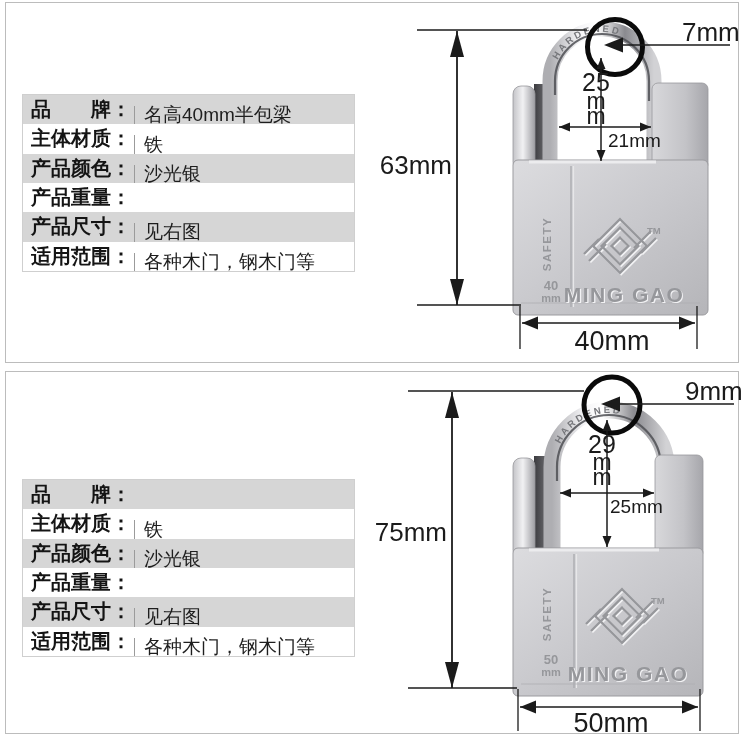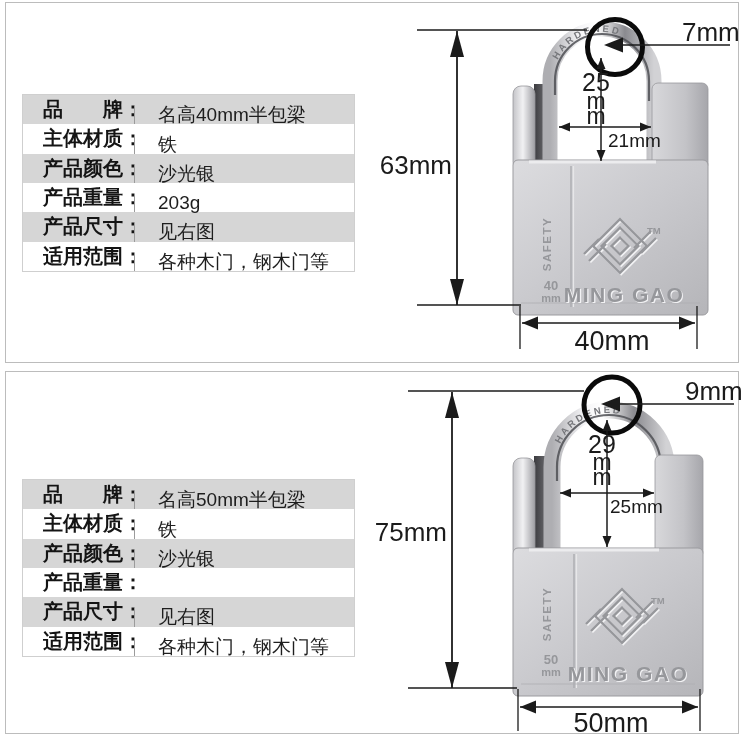--- a/index.html
+++ b/index.html
@@ -5,23 +5,23 @@
   html,body{margin:0;padding:0;background:#ffffff;width:750px;height:736px;overflow:hidden;
     font-family:"Liberation Sans","DejaVu Sans",sans-serif;}
   .stage{position:relative;width:750px;height:736px;background:#fff;}
   .panel{position:absolute;left:5px;width:734px;background:#fff;border:1px solid #bcbcbc;box-sizing:border-box;}
   #panel-top{top:2px;height:361px;}
   #panel-bottom{top:371px;height:363px;}
   .fig{position:absolute;left:0;top:0;overflow:visible;}
   .spec-table{position:absolute;left:16px;width:331px;border:1px solid #cfcfcf;box-sizing:content-box;background:#fff;}
   .spec-row{display:flex;height:29.33px;align-items:stretch;}
   .spec-row.odd{background:#d6d6d6;}
-  .spec-label{width:111px;box-sizing:border-box;padding-left:20px;font-size:20px;font-weight:bold;color:#141414;
+  .spec-label{width:111px;box-sizing:border-box;padding-left:8px;font-size:20px;font-weight:bold;color:#141414;
     display:flex;align-items:center;white-space:nowrap;}
-  .spec-value{flex:1;border-left:1px solid #9b9b9b;padding-left:23px;font-size:19px;color:#1e1e1e;
+  .spec-value{flex:1;border-left:1px solid #9b9b9b;padding-left:9px;font-size:19px;color:#1e1e1e;
     display:flex;align-items:center;white-space:nowrap;margin-top:11px;}
 </style>
 </head>
 <body>
 
 <div class="stage">
 
   <div class="panel" id="panel-top">
     <svg class="fig" id="fig-0" width="732" height="359" viewBox="6 3 732 359" xmlns="http://www.w3.org/2000/svg">
   <defs>
@@ -132,21 +132,20 @@
       <div class="spec-row">
         <div class="spec-label">主体材质：</div>
         <div class="spec-value">铁</div>
       </div>
       <div class="spec-row odd">
         <div class="spec-label">产品颜色：</div>
         <div class="spec-value">沙光银</div>
       </div>
       <div class="spec-row">
         <div class="spec-label">产品重量：</div>
-        <div class="spec-value">203g</div>
       </div>
       <div class="spec-row odd">
         <div class="spec-label">产品尺寸：</div>
         <div class="spec-value">见右图</div>
       </div>
       <div class="spec-row">
         <div class="spec-label">适用范围：</div>
         <div class="spec-value">各种木门，钢木门等</div>
       </div>
     </div>
@@ -250,21 +249,20 @@
     <line x1="700" y1="689" x2="700" y2="731" stroke="#1b1b1b" stroke-width="1.3"></line>
     <line x1="520" y1="707" x2="698" y2="707" stroke="#1b1b1b" stroke-width="1.7"></line>
     <polygon points="520,707 536,700.5 536,713.5"></polygon>
     <polygon points="698,707 682,700.5 682,713.5"></polygon>
     <text x="611" y="732" text-anchor="middle" font-size="27">50mm</text>
   </g>
       </svg>
     <div class="spec-table" style="top:107px;">
       <div class="spec-row odd">
         <div class="spec-label">品　　牌：</div>
-        <div class="spec-value">名高50mm半包梁</div>
       </div>
       <div class="spec-row">
         <div class="spec-label">主体材质：</div>
         <div class="spec-value">铁</div>
       </div>
       <div class="spec-row odd">
         <div class="spec-label">产品颜色：</div>
         <div class="spec-value">沙光银</div>
       </div>
       <div class="spec-row">

